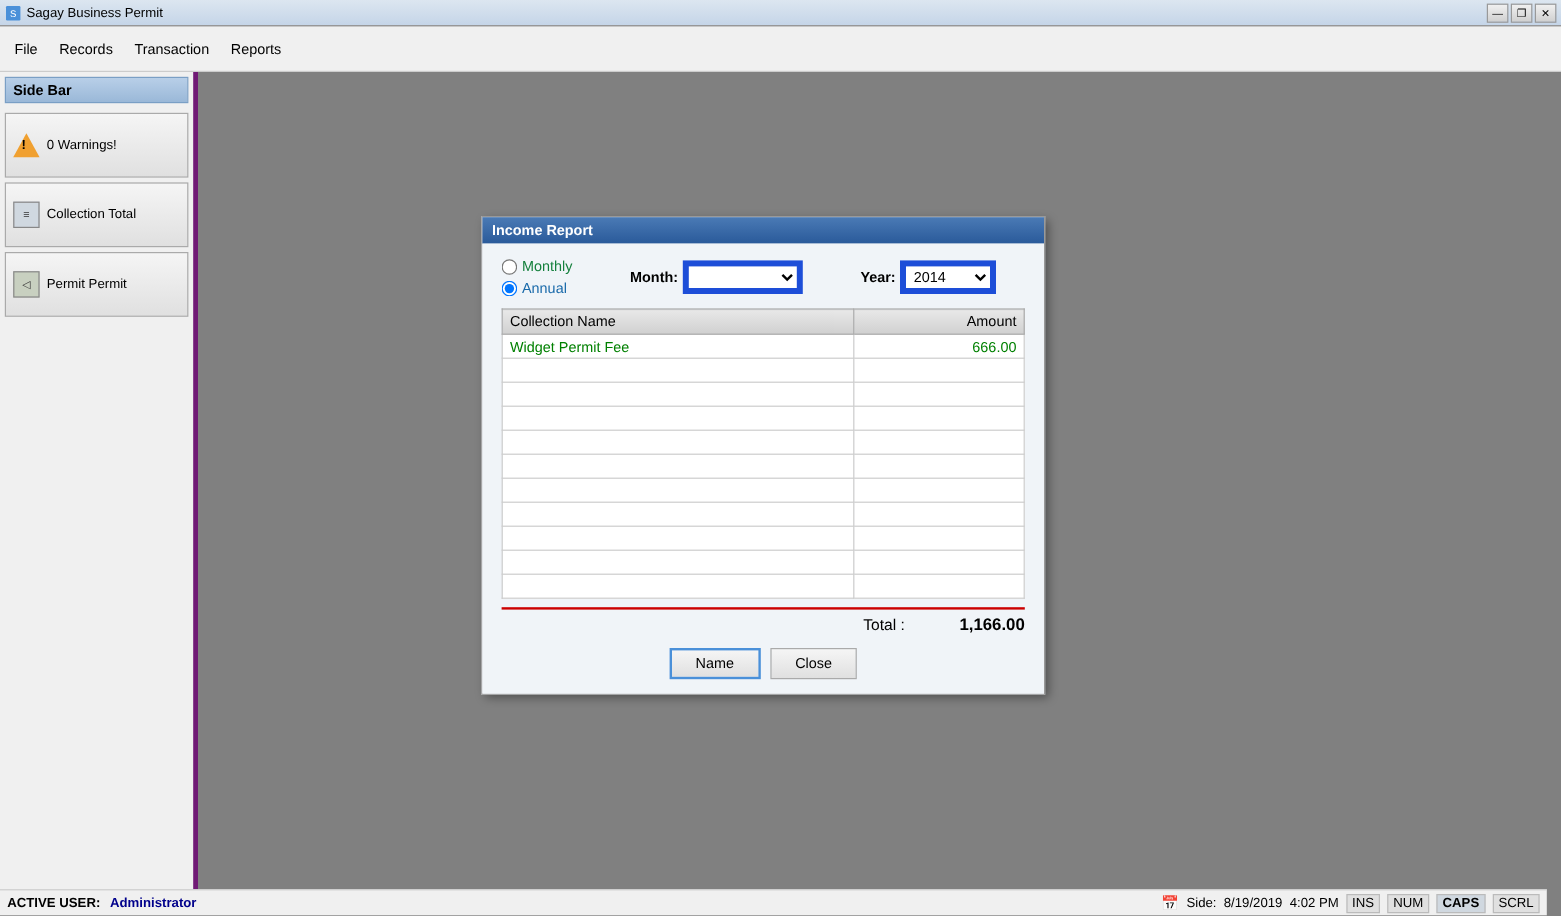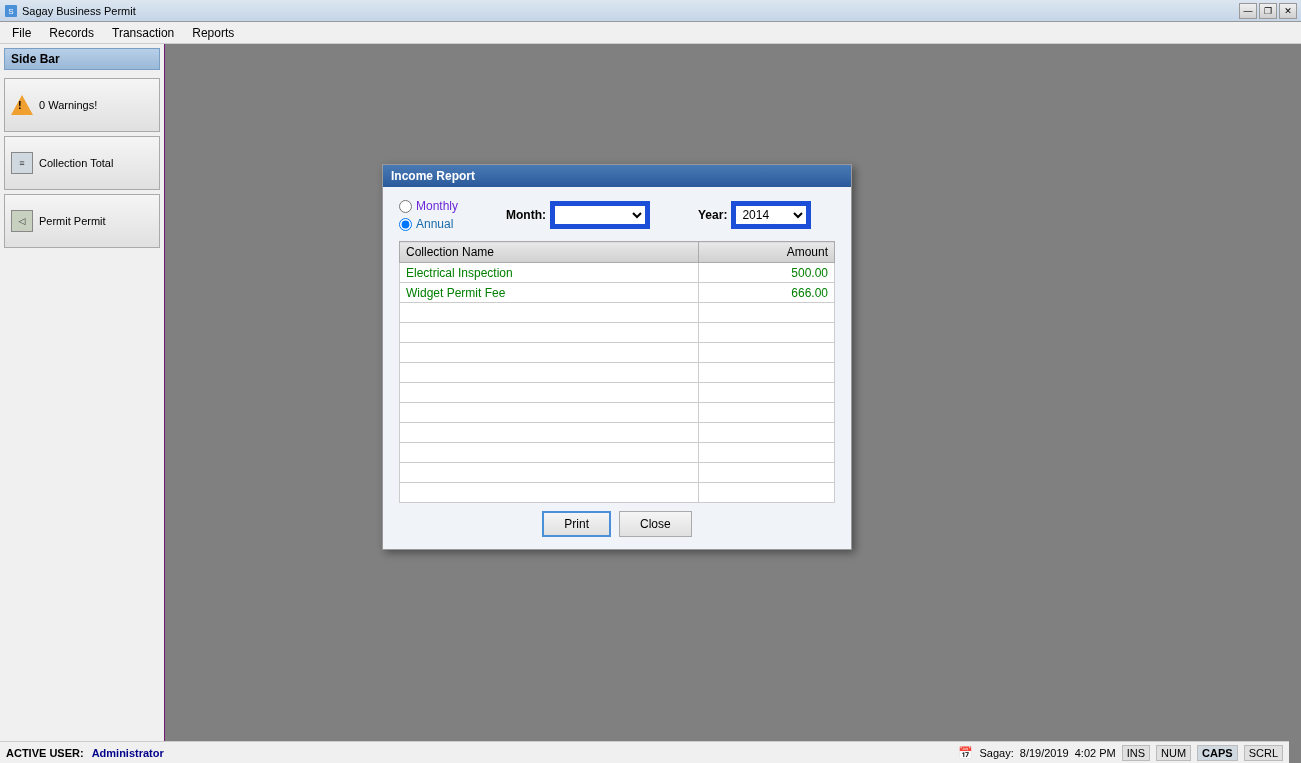--- a/index.html
+++ b/index.html
@@ -48,21 +48,21 @@
       cursor: pointer;
       display: flex;
       align-items: center;
       justify-content: center;
       font-size: 9px;
     }
 
     
     .menu-bar {
       background: #f0f0f0;
-      height: 22px;
+      height: 38px;
       display: flex;
       align-items: center;
       padding: 0 4px;
       border-bottom: 1px solid #ccc;
       gap: 2px;
     }
     .menu-item {
       padding: 2px 8px;
       font-size: 12px;
       cursor: pointer;
@@ -72,21 +72,21 @@
     
     .main-layout {
       display: flex;
       height: calc(763px - 22px - 22px - 22px);
     }
 
     
     .sidebar {
       width: 165px;
       background: #f0f0f0;
-      border-right: 1px solid #701a75;
+      border-right: 4px solid #701a75;
       display: flex;
       flex-direction: column;
       padding: 4px;
       gap: 4px;
     }
     .sidebar-title {
       background: linear-gradient(to bottom, #b8cfe8, #9ab8d8);
       padding: 3px 6px;
       font-size: 12px;
       font-weight: bold;
@@ -118,21 +118,21 @@
     .content-area {
       flex: 1;
       position: relative;
       background: #808080;
     }
 
     
     .dialog {
       position: absolute;
       top: 120px;
-      left: 217px;
+      left: 236px;
       width: 470px;
       background: #f0f4f8;
       border: 1px solid #999;
       box-shadow: 3px 3px 8px rgba(0,0,0,0.4);
     }
     .dialog-title-bar {
       background: linear-gradient(to bottom, #4a7ab5, #2a5a9a);
       color: white;
       padding: 4px 8px;
       font-size: 12px;
@@ -161,21 +161,21 @@
     .radio-item {
       display: flex;
       align-items: center;
       gap: 4px;
       font-size: 12px;
       cursor: pointer;
     }
     .radio-item input[type="radio"] {
       margin: 0;
     }
-    .monthly-label { color: #6d28d9; }
+    .monthly-label { color: #15803d; }
     .annual-label { color: #1a6aaa; }
 
     .month-group, .year-group {
       display: flex;
       align-items: center;
       gap: 4px;
       padding-left: 36px;
     }
     .month-group label, .year-group label {
       font-size: 12px;
@@ -461,24 +461,20 @@
         </div>
 
         <table class="report-table">
           <thead>
             <tr>
               <th>Collection Name</th>
               <th class="amount-col">Amount</th>
             </tr>
           </thead>
           <tbody id="report-tbody">
-          <tr>
-                <td class="name-cell">Electrical Inspection</td>
-                <td class="amount-cell">500.00</td>
-              </tr>
               <tr>
                 <td class="name-cell">Widget Permit Fee</td>
                 <td class="amount-cell">666.00</td>
               </tr>
               <tr class="empty-row">
                 <td> </td>
                 <td> </td>
               </tr>
               <tr class="empty-row">
                 <td> </td>
@@ -512,38 +508,42 @@
                 <td> </td>
                 <td> </td>
               </tr>
               <tr class="empty-row">
                 <td> </td>
                 <td> </td>
               </tr>
             </tbody>
         </table>
 
+        <div class="total-row">
+          <span class="total-label">Total :</span>
+          <span class="total-value">1,166.00</span>
+        </div>
 
         <div class="dialog-buttons">
-          <button class="dialog-btn print-btn">Print</button>
+          <button class="dialog-btn print-btn">Name</button>
           <button class="dialog-btn">Close</button>
         </div>
 
       </div>
     </div>
 
   </div>
 </div>
 
 <div class="status-bar">
   <span class="status-user-label">ACTIVE USER:</span>
   <span class="status-user-value">Administrator</span>
   <div class="status-right">
     <span class="status-date-icon">📅</span>
-    <span>Sagay:</span>
+    <span>Side:</span>
     <span>8/19/2019</span>
     <span>4:02 PM</span>
     <span class="status-indicator">INS</span>
     <span class="status-indicator">NUM</span>
     <span class="status-indicator active">CAPS</span>
     <span class="status-indicator">SCRL</span>
   </div>
 </div>
 
 </body></html>

